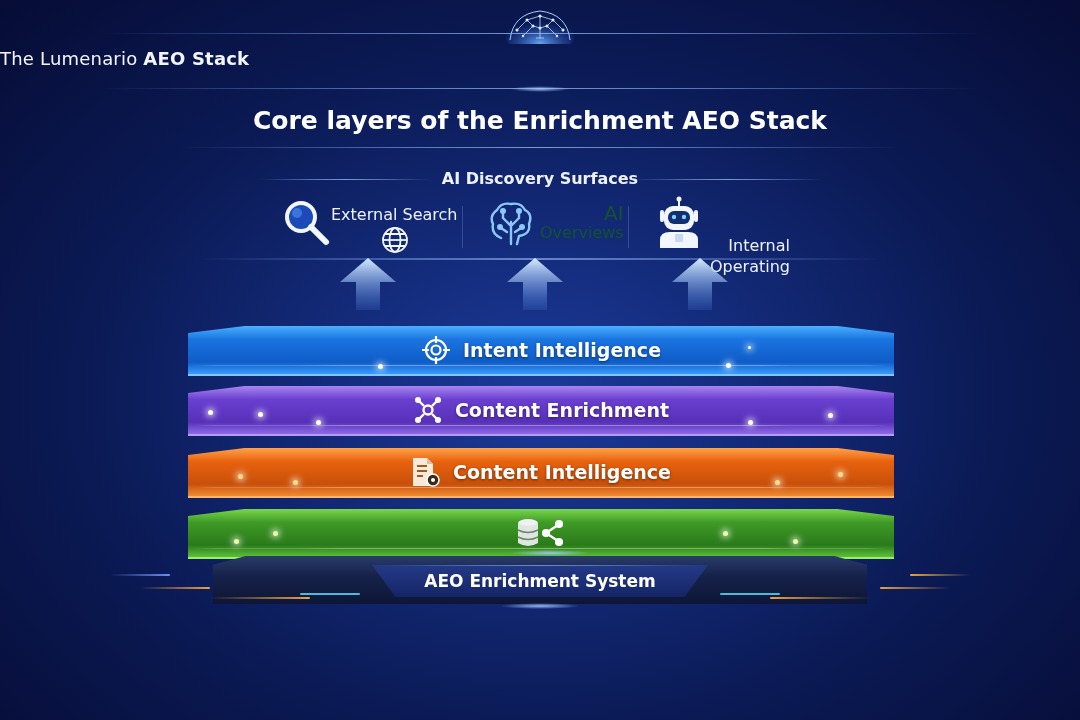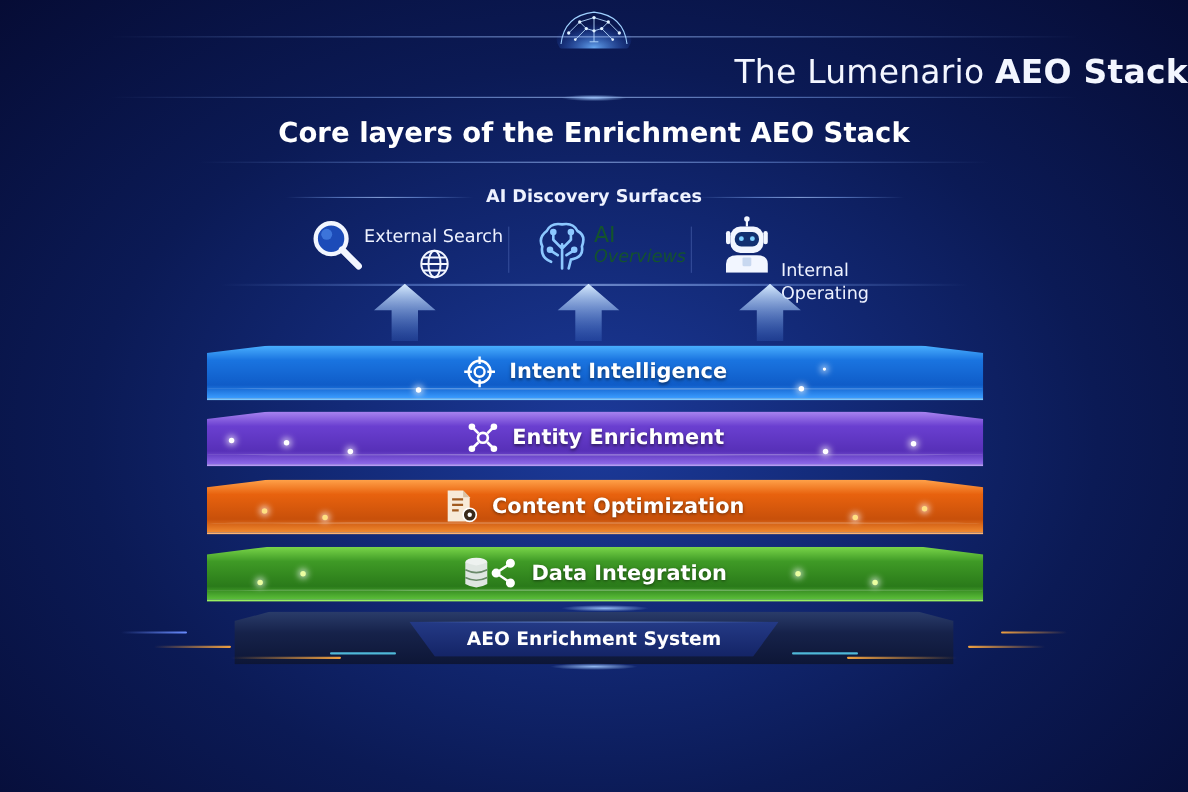--- a/index.html
+++ b/index.html
@@ -1,31 +1,31 @@
 <!DOCTYPE html>
 <html><head>
 <meta charset="utf-8">
 <style>
   html, body { margin: 0; padding: 0; }
   body {
     width: 1080px; height: 720px; overflow: hidden; position: relative;
     font-family: "DejaVu Sans", sans-serif; color: #fff;
     background: radial-gradient(ellipse at 50% 55%, #1c3a9a 0%, #132a78 30%, #0b1a55 60%, #060c35 100%);
   }
-  .abs { position: absolute; }
+  .abs { position: absolute; text-align: right; }
   .hline { position: absolute; height: 1px; background: linear-gradient(90deg, rgba(120,160,255,0) 0%, rgba(140,180,255,0.55) 30%, rgba(170,200,255,0.7) 50%, rgba(140,180,255,0.55) 70%, rgba(120,160,255,0) 100%); }
-  .title { position: absolute; left: 0; width: 1080px; text-align: right; top: 48px; font-size: 30px; letter-spacing: 0.2px; color: #f3f6ff; }
+  .title { position: absolute; left: 0; width: 1080px; text-align: left; top: 48px; font-size: 18px; letter-spacing: 0.2px; color: #f3f6ff; }
   .title b { font-weight: 700; }
   .subtitle { position: absolute; left: 0; width: 1080px; text-align: center; top: 106px; font-size: 25px; font-weight: 700; color: #ffffff; }
   .glow-dot { position: absolute; width: 60px; height: 6px; border-radius: 50%; background: radial-gradient(ellipse, rgba(160,200,255,0.9), rgba(80,140,255,0) 70%); }
   .section-label { position: absolute; top: 169px; left: 0; width: 1080px; text-align: center; font-size: 16px; font-weight: 700; color: #eef2ff; }
   .surface { position: absolute; display: flex; align-items: center; gap: 6px; font-size: 16px; color: #eef2ff; line-height: 19px; }
   .surface-sep { position: absolute; top: 206px; width: 1px; height: 42px; background: rgba(150,180,255,0.25); }
   .arrow { position: absolute; width: 60px; height: 50px; top: 258px; }
-  .layer { position: absolute; left: 188px; width: 706px; height: 50px; display: flex; align-items: center; justify-content: center; gap: 12px; font-size: 19px; font-weight: 700; color: #fff; text-shadow: 0 1px 3px rgba(0,0,0,0.5); clip-path: polygon(0 14%, 8% 0, 92% 0, 100% 14%, 100% 100%, 0 100%); box-sizing: border-box; }
+  .layer { position: absolute; left: 188px; width: 706px; height: 50px; display: flex; align-items: center; justify-content: center; gap: 12px; font-size: 19px; font-weight: 700; color: #fff; text-shadow: 0 1px 3px rgba(0,0,0,0.5); clip-path: polygon(0 14%, 8% 0, 92% 0, 100% 14%, 100% 100%, 0 100%); box-sizing: border-box; margin-top: 12px; }
   .layer::after { content: ""; position: absolute; left: 0; right: 0; bottom: 8px; height: 1px; background: rgba(255,255,255,0.35); border-radius: 50%; }
   .layer .lbl { position: relative; z-index: 1; }
   .layer .ico { position: relative; z-index: 1; width: 30px; height: 30px; display: flex; align-items: center; justify-content: center; }
   .sparkle { position: absolute; width: 5px; height: 5px; border-radius: 50%; background: #fff; box-shadow: 0 0 6px 2px rgba(255,255,255,0.7); }
   .base { position: absolute; left: 213px; top: 556px; width: 654px; height: 48px; clip-path: polygon(0 18%, 5% 0, 95% 0, 100% 18%, 100% 100%, 0 100%); background: linear-gradient(180deg, #2a3c6a 0%, #16224a 40%, #0d1636 100%); }
   .base-inner { position: absolute; left: 372px; top: 565px; width: 336px; height: 32px; clip-path: polygon(0 0, 100% 0, 93% 100%, 7% 100%); background: linear-gradient(180deg, #243a86, #142466); display: flex; align-items: center; justify-content: center; font-size: 17px; font-weight: 700; color: #fff; }
   .circuit { position: absolute; height: 2px; border-radius: 1px; }
 </style>
 </head>
 <body>
@@ -99,21 +99,21 @@
     <path d="M14 38 Q4 34 6 24 Q2 16 10 10 Q14 2 24 4 Q34 2 38 10 Q46 14 42 24 Q44 34 32 36 L30 44"></path>
     <path d="M24 44 V22 M24 26 L16 18 M24 26 L32 18 M16 18 V12 M32 18 V12 M20 32 L14 28 M28 32 L34 28"></path>
     <circle cx="16" cy="11" r="1.8" fill="#8cc8ff"></circle>
       <circle cx="32" cy="11" r="1.8" fill="#8cc8ff"></circle>
     <circle cx="13" cy="27" r="1.8" fill="#8cc8ff"></circle>
       <circle cx="35" cy="27" r="1.8" fill="#8cc8ff"></circle>
   </svg>
 </div>
 <div class="abs" style="left:540px; top:203px; line-height:20px; color:#14532d;">
   <div style="font-size:20px;">AI</div>
-  <div style="font-size:16px;font-style:italic;">Overviews</div>
+  <div style="font-size:16px;">Overviews</div>
 </div>
 <div class="surface-sep" style="left:628px;"></div>
 
 <div class="abs" style="left:654px; top:196px;">
   <svg width="50" height="52" viewBox="0 0 50 52">
     <line x1="25" y1="4" x2="25" y2="10" stroke="#f2f6ff" stroke-width="2"></line>
     <circle cx="25" cy="3" r="2.5" fill="#f2f6ff"></circle>
     <rect x="6" y="14" width="4" height="12" rx="2" fill="#f2f6ff"></rect>
     <rect x="40" y="14" width="4" height="12" rx="2" fill="#f2f6ff"></rect>
     <rect x="10" y="10" width="30" height="24" rx="9" fill="#f2f6ff"></rect>
@@ -177,21 +177,21 @@
       <line x1="11" y1="11" x2="5" y2="5"></line>
         <line x1="19" y1="11" x2="25" y2="5"></line>
       <line x1="11" y1="19" x2="5" y2="25"></line>
         <line x1="19" y1="19" x2="25" y2="25"></line>
       <circle cx="5" cy="5" r="3" stroke="none"></circle>
         <circle cx="25" cy="5" r="3" stroke="none"></circle>
       <circle cx="5" cy="25" r="3" stroke="none"></circle>
         <circle cx="25" cy="25" r="3" stroke="none"></circle>
     </svg>
   </span>
-  <span class="lbl">Entity Enrichment</span>
+  <span class="lbl">Content Enrichment</span>
   <span class="sparkle" style="left:20px; top:24px;"></span>
   <span class="sparkle" style="left:70px; top:26px;"></span>
   <span class="sparkle" style="left:128px; top:34px;"></span>
   <span class="sparkle" style="left:560px; top:34px;"></span>
   <span class="sparkle" style="left:640px; top:27px;"></span>
 </div>
 
 <div class="layer" style="top:436px; background:linear-gradient(180deg, #ffa24a 0%, #e8620e 28%, #c8500a 75%, #f08a30 100%); border-bottom:2px solid #ffb470;">
   <span class="ico">
     <svg width="30" height="32" viewBox="0 0 30 32">
@@ -199,21 +199,21 @@
       <path d="M16 2 V8 H22" fill="#d9c2a4"></path>
       <g stroke="#a05a20" stroke-width="2">
           <line x1="6" y1="10" x2="16" y2="10"></line>
           <line x1="6" y1="15" x2="16" y2="15"></line>
           <line x1="6" y1="20" x2="12" y2="20"></line>
         </g>
       <circle cx="22" cy="24" r="6" fill="#3a2a1a" stroke="#fff" stroke-width="1.5"></circle>
       <circle cx="22" cy="24" r="2" fill="#fff"></circle>
     </svg>
   </span>
-  <span class="lbl">Content Optimization</span>
+  <span class="lbl">Content Intelligence</span>
   <span class="sparkle" style="left:50px; top:26px; background:#ffe080;"></span>
   <span class="sparkle" style="left:105px; top:32px; background:#ffe080;"></span>
   <span class="sparkle" style="left:587px; top:32px; background:#ffe080;"></span>
   <span class="sparkle" style="left:650px; top:24px; background:#ffe080;"></span>
 </div>
 
 <div class="layer" style="top:497px; background:linear-gradient(180deg, #7ad64a 0%, #3f9a26 28%, #2a7a1a 75%, #5cc03a 100%); border-bottom:2px solid #9af060;">
   <span class="ico" style="width:50px;">
     <svg width="50" height="32" viewBox="0 0 50 32">
       <ellipse cx="12" cy="6" rx="10" ry="4" fill="#eef2f0"></ellipse>
@@ -221,21 +221,20 @@
       <path d="M2 13 Q12 18 22 13 M2 20 Q12 25 22 20" stroke="#6a8a6a" stroke-width="1.5" fill="none"></path>
       <g stroke="#fff" stroke-width="2.2" fill="#fff">
         <line x1="30" y1="16" x2="42" y2="8"></line>
           <line x1="30" y1="16" x2="42" y2="24"></line>
         <circle cx="30" cy="16" r="3"></circle>
           <circle cx="43" cy="7" r="3"></circle>
           <circle cx="43" cy="25" r="3"></circle>
       </g>
     </svg>
   </span>
-  <span class="lbl">Data Integration</span>
   <span class="sparkle" style="left:46px; top:30px; background:#eaffa0;"></span>
   <span class="sparkle" style="left:85px; top:22px; background:#eaffa0;"></span>
   <span class="sparkle" style="left:535px; top:22px; background:#eaffa0;"></span>
   <span class="sparkle" style="left:605px; top:30px; background:#eaffa0;"></span>
 </div>
 
 <div class="glow-dot" style="left:510px; top:550px; width:80px;"></div>
 <div class="base"></div>
 <div class="base-inner">
   <span>AEO Enrichment System</span>

